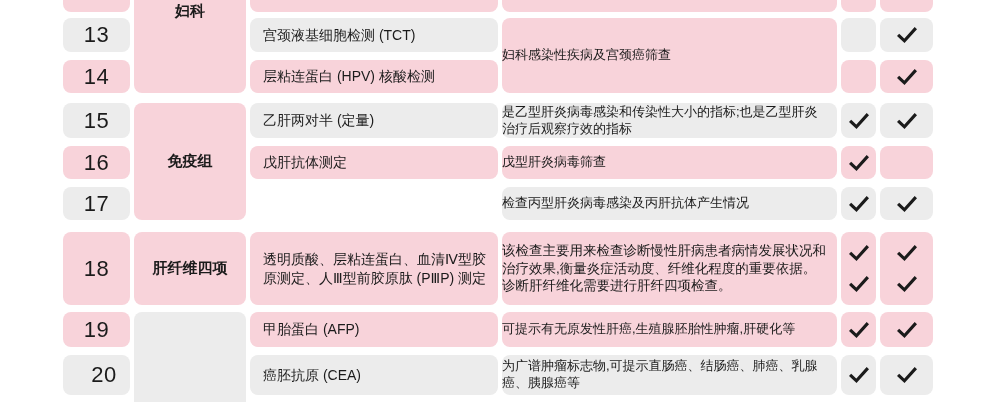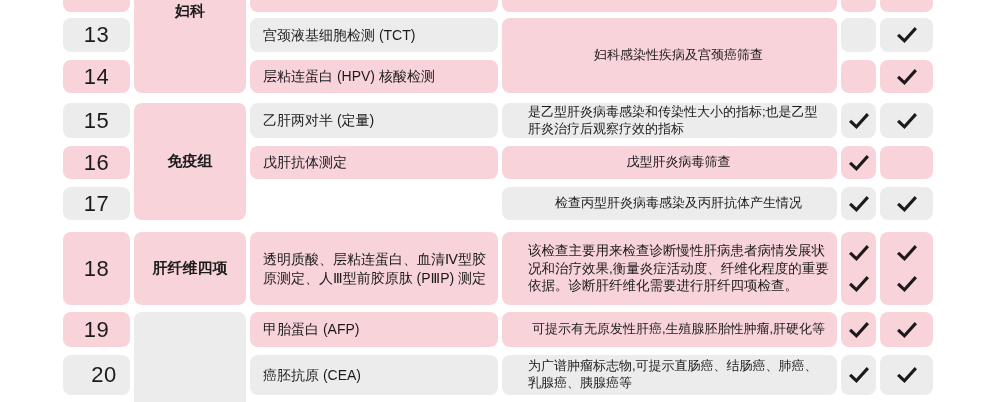--- a/index.html
+++ b/index.html
@@ -25,21 +25,21 @@
     overflow:hidden;
   }
   .pink{background:#f8d3da;}
   .gray{background:#ececec;}
   .cut-top{border-radius:0 0 8px 8px;}
   .cut-bottom{border-radius:8px 8px 0 0;}
   .num{justify-content:center;font-size:22px;font-weight:500;letter-spacing:.5px;}
   .cat{justify-content:center;font-size:15px;font-weight:700;}
   .cat-top{align-items:flex-start;line-height:21px;}
   .test{padding:2px 6px 2px 13px;font-size:14px;font-weight:500;line-height:1.3;}
-  .desc{padding:3px 8px 3px 26px;font-size:13px;font-weight:500;line-height:1.3;justify-content:center;}
+  .desc{padding:3px 8px 3px 0;font-size:13px;font-weight:500;line-height:1.3;}
   .chk{justify-content:center;}
   .chk-dbl{flex-direction:column;justify-content:space-evenly;}
   .chk svg{display:block;}
 </style>
 </head>
 <body>
 
 <div class="stage">
   <div class="tbl">
 

